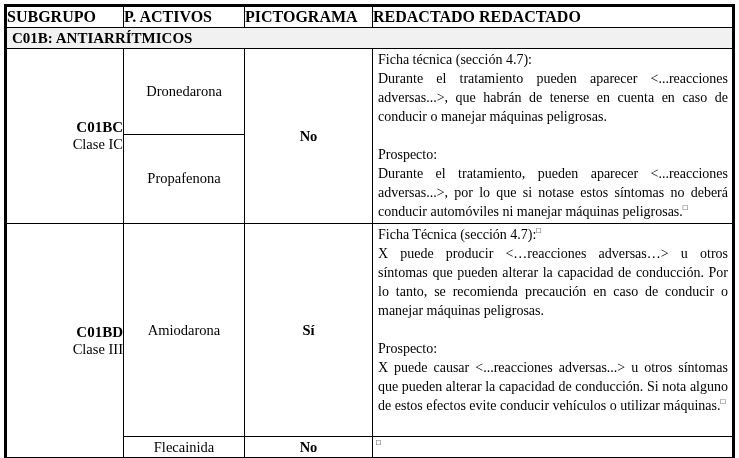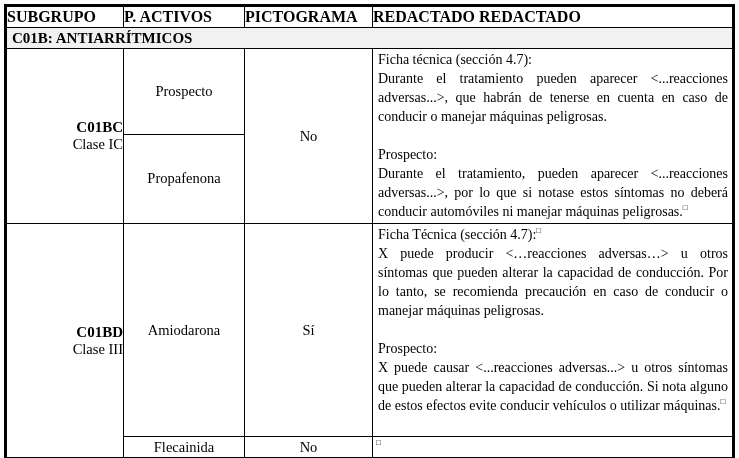--- a/index.html
+++ b/index.html
@@ -58,21 +58,21 @@
   td.subgroup .clase { font-size: 14.5px; }
   td.activo {
     text-align: center;
     vertical-align: middle;
     font-size: 14.5px;
   }
   td.picto {
     text-align: center;
     vertical-align: middle;
     font-size: 14.5px;
-    font-weight: normal;
+    font-weight: bold;
   }
   td.propuesta {
     vertical-align: top;
     font-size: 14px;
     line-height: 19px;
     padding: 1px 4px 2px 5px;
     margin-left: 32px;
   }
   td.propuesta .p-head { text-align: left; }
   td.propuesta .p-body { text-align: justify; }
@@ -105,21 +105,21 @@
   <tbody>
     <tr class="band-row">
       <td class="band" colspan="4">C01B: ANTIARRÍTMICOS</td>
     </tr>
 
     <tr class="row-flecainida">
       <td class="subgroup" rowspan="2">
         <div class="code">C01BC</div>
         <div class="clase">Clase IC</div>
       </td>
-      <td class="activo">Prospecto</td>
+      <td class="activo">Dronedarona</td>
       <td class="picto" rowspan="2">No</td>
       <td class="propuesta" rowspan="2">
         <div class="p-head">Ficha técnica (sección 4.7):</div>
         <div class="p-body">Durante el tratamiento pueden aparecer &lt;...reacciones adversas...&gt;, que habrán de tenerse en cuenta en caso de conducir o manejar máquinas peligrosas.</div>
         <div class="p-head gap">Prospecto:</div>
         <div class="p-body"><span>Durante el tratamiento, pueden aparecer &lt;...reacciones adversas...&gt;, por lo que si notase estos síntomas no deberá conducir automóviles ni manejar máquinas peligrosas.</span><sup class="fm">□</sup></div>
       </td>
     </tr>
     <tr class="row-propafenona">
       <td class="activo">Propafenona</td>

